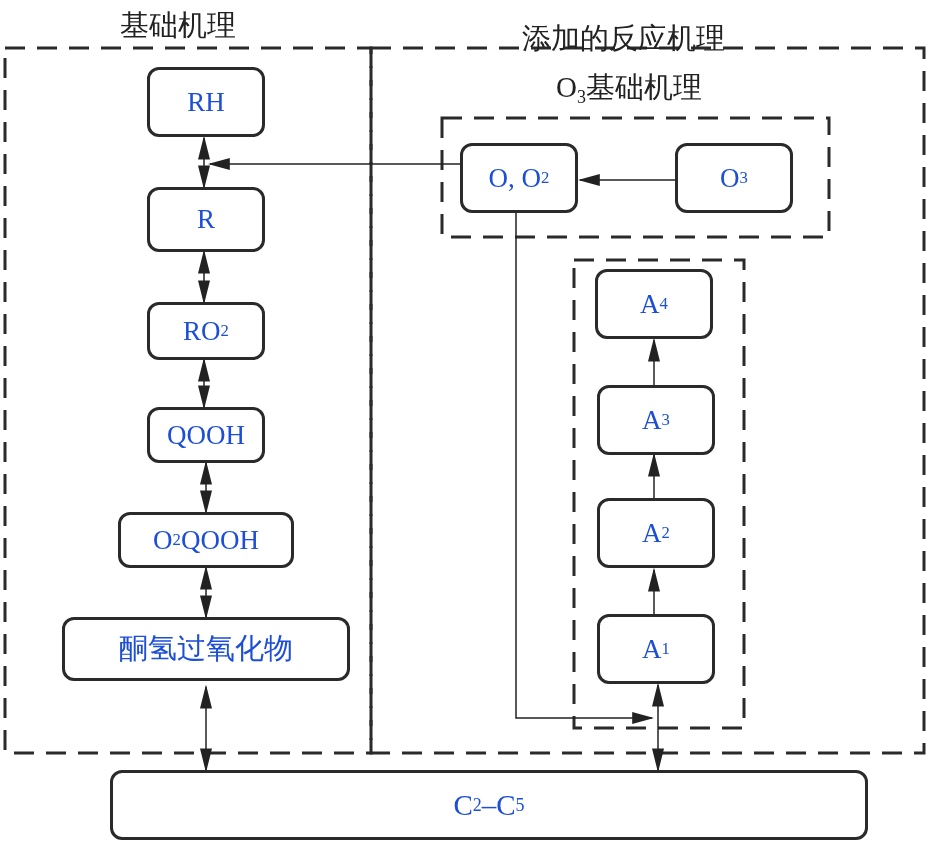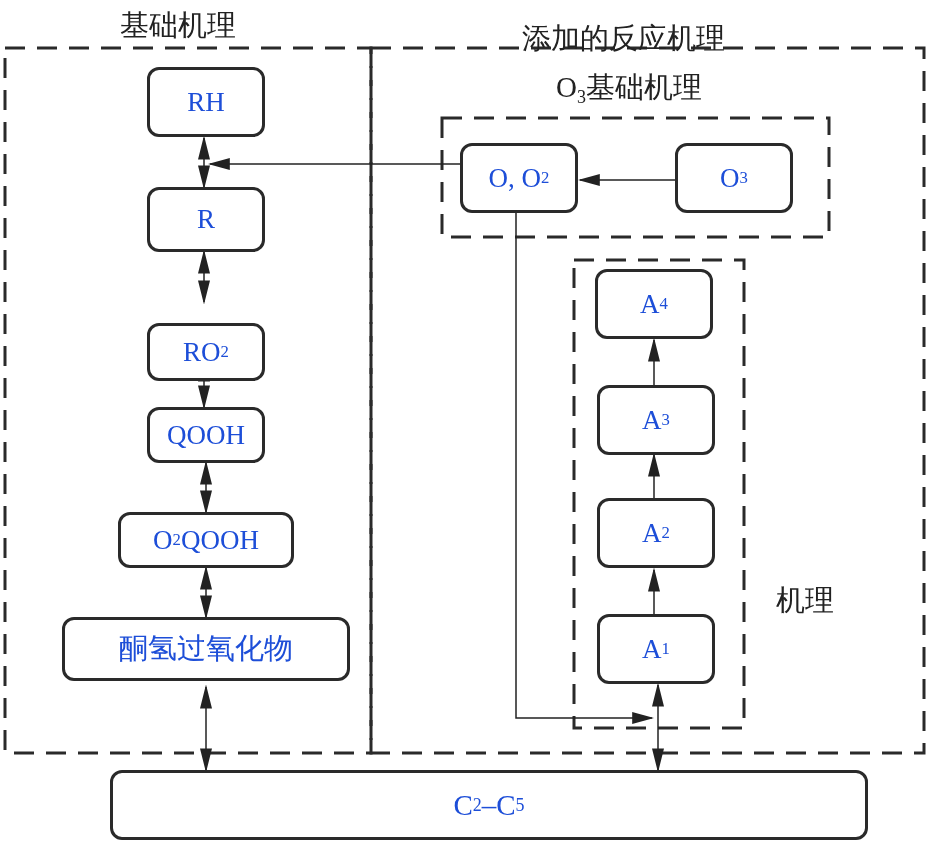--- a/index.html
+++ b/index.html
@@ -51,30 +51,29 @@
   <line x1="654" y1="615" x2="654" y2="570" stroke="#222" stroke-width="1.5" marker-end="url(#ahV)"></line>
   <line x1="658" y1="685" x2="658" y2="770" stroke="#222" stroke-width="1.5" marker-start="url(#ahV)" marker-end="url(#ahV)"></line>
 </svg>
 
 <div class="label" style="left:120px; top:6px;">基础机理</div>
 <div class="label" style="left:522px; top:6px;margin-top:13px;">添加的反应机理</div>
 <div class="label" style="left:556px; top:68px;">
   <span>O</span><sub>3</sub><span>基础机理</span>
 </div>
 <div class="label" style="left:776px; top:580px; line-height:40px;">
-  <div>机理</div>
 </div>
 
 <div class="node" style="left:147px; top:67px; width:118px; height:70px;">
   <span>RH</span>
 </div>
 <div class="node" style="left:147px; top:187px; width:118px; height:65px;">
   <span>R</span>
 </div>
-<div class="node" style="left:147px; top:302px; width:118px; height:58px;margin-top:21px;">
+<div class="node" style="left:147px; top:302px; width:118px; height:58px;">
   <span>RO</span>
     <sub>2</sub>
 </div>
 <div class="node" style="left:147px; top:407px; width:118px; height:56px;">
   <span>QOOH</span>
 </div>
 <div class="node" style="left:118px; top:512px; width:176px; height:56px;">
   <span>O</span>
     <sub>2</sub>
     <span>QOOH</span>

